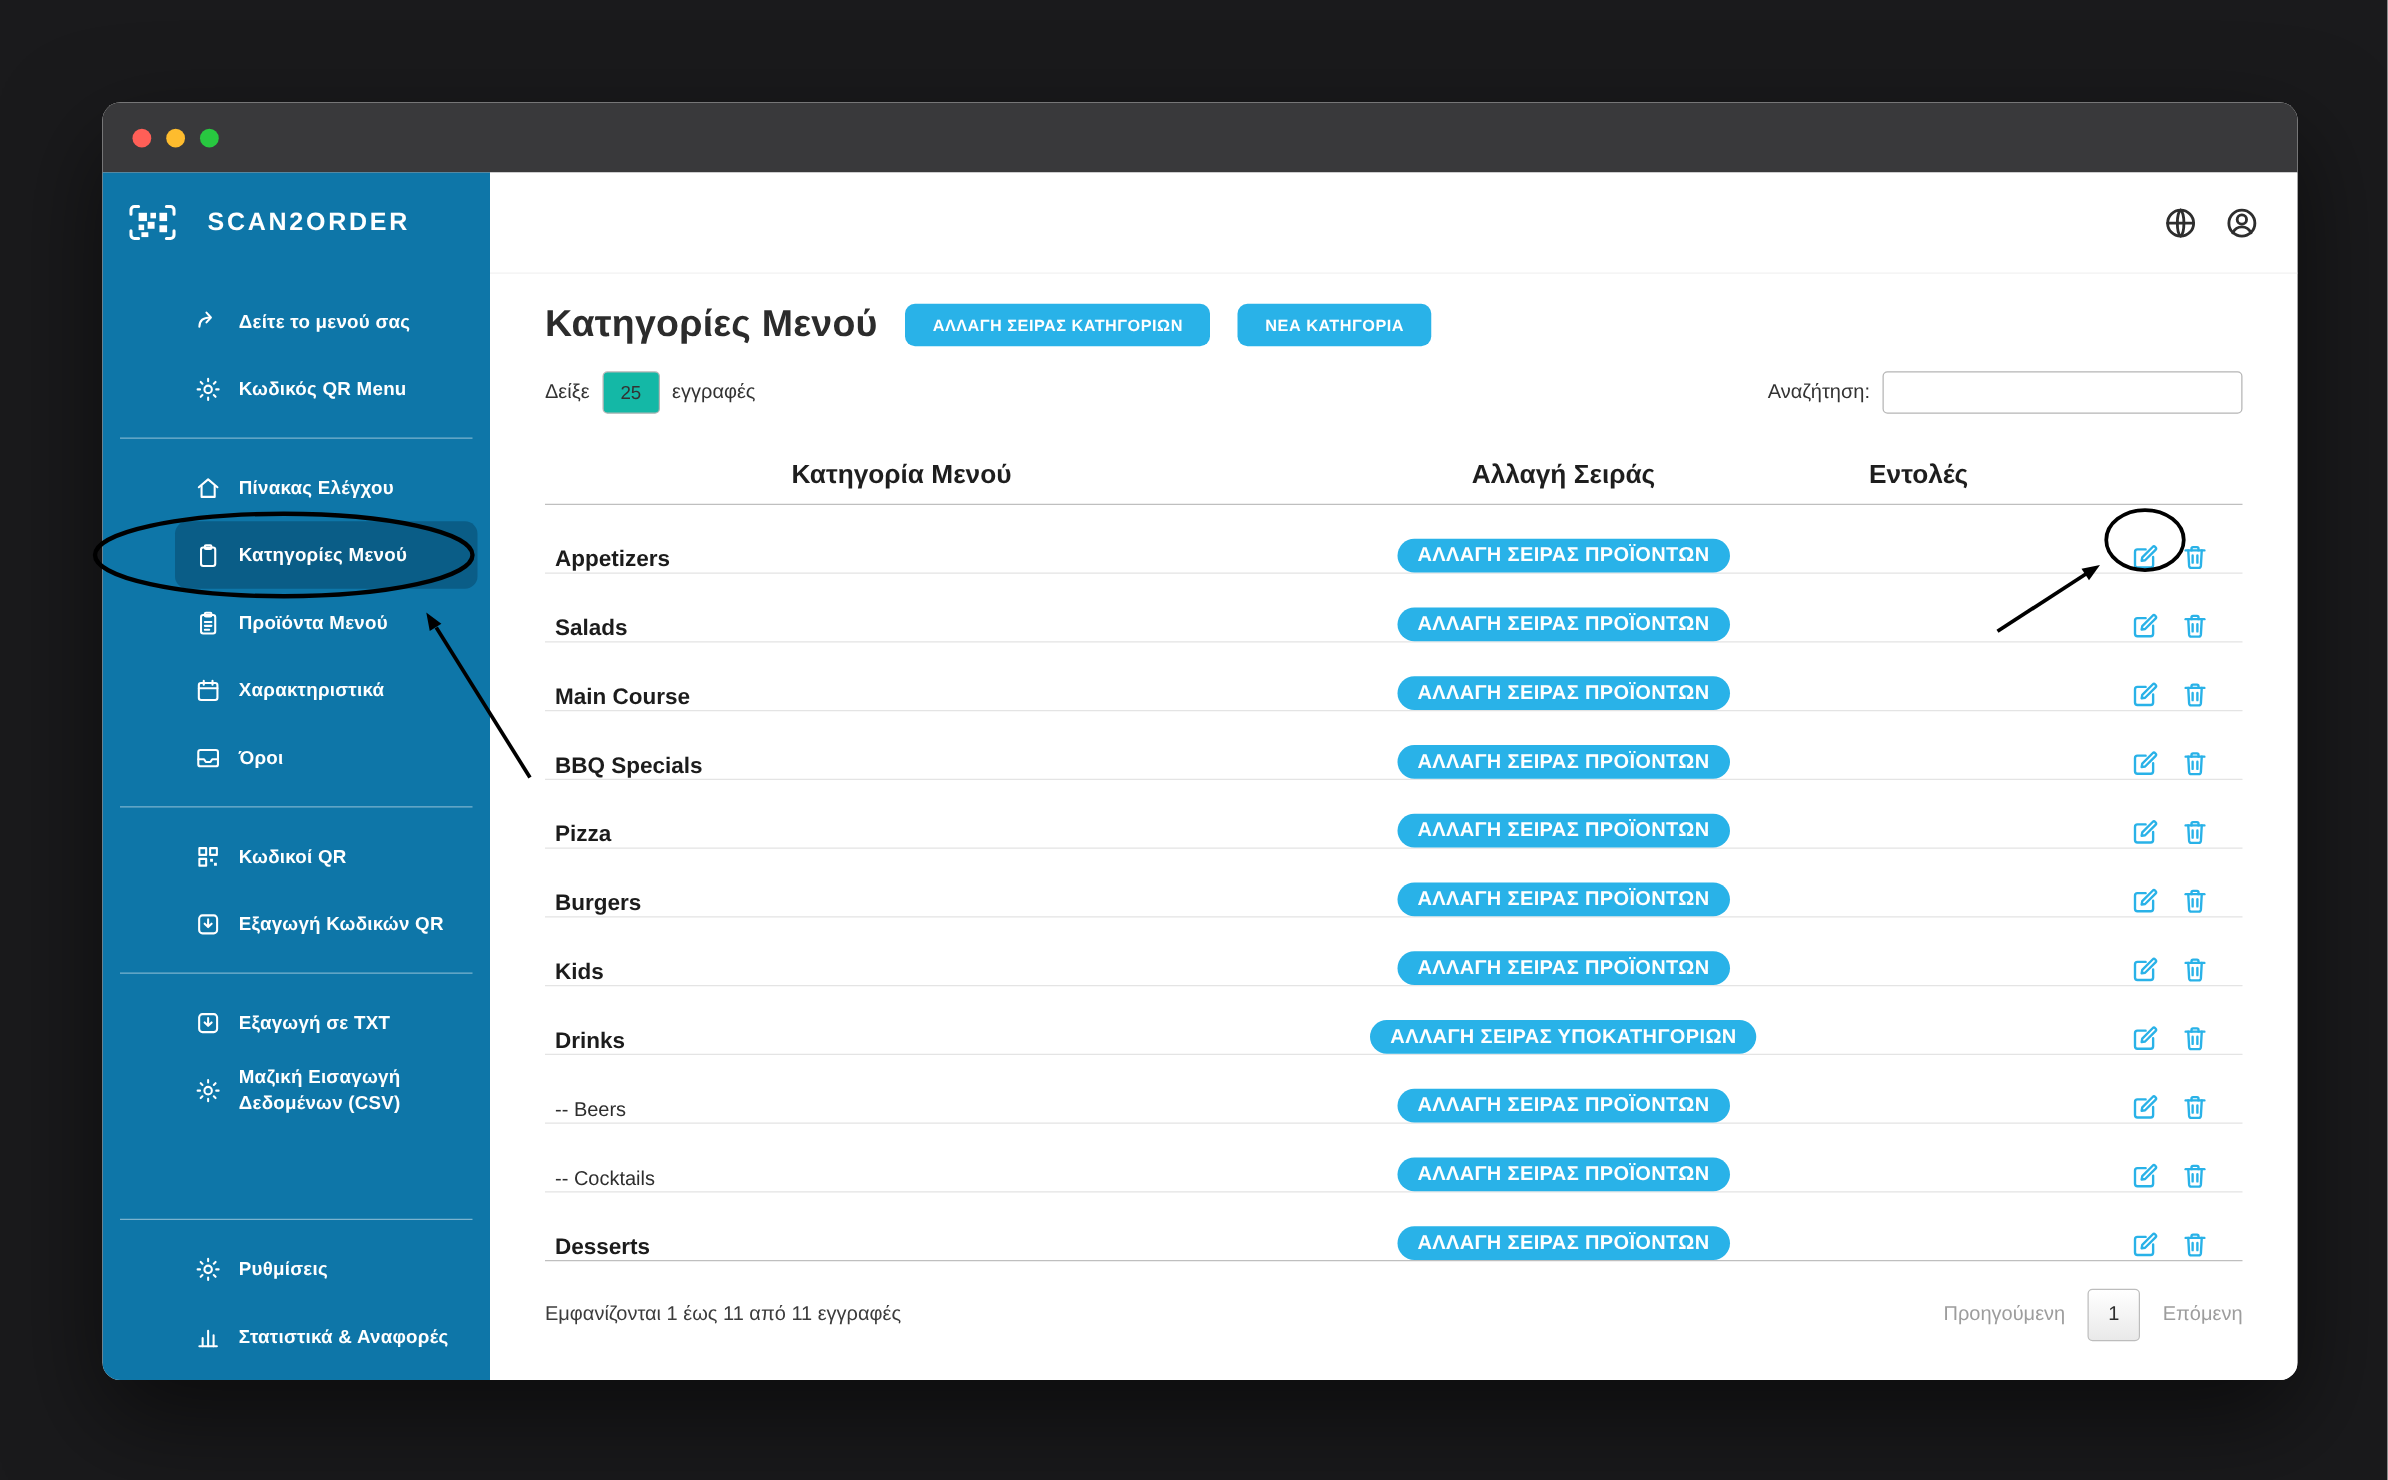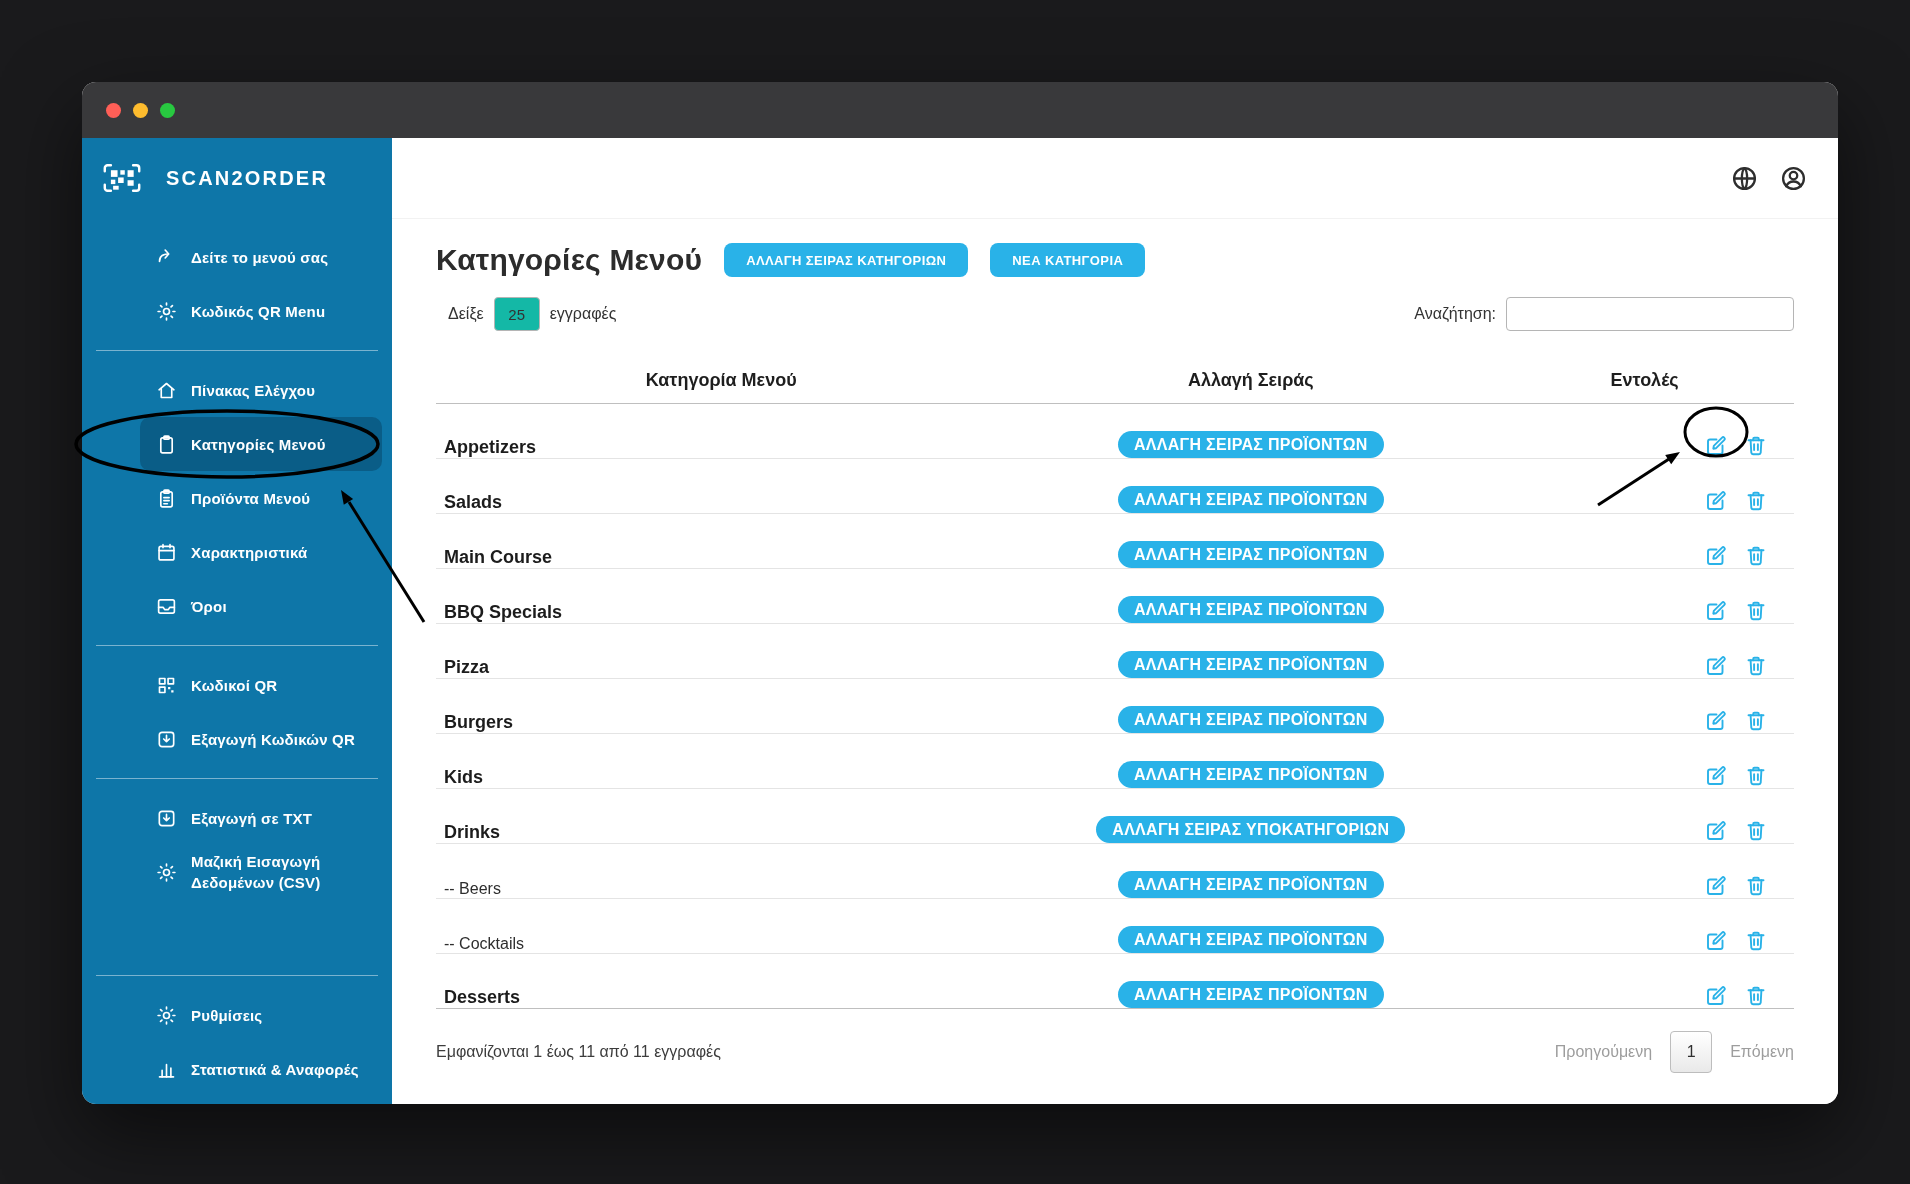--- a/index.html
+++ b/index.html
@@ -72,44 +72,44 @@
 
   .title-row { display: flex; align-items: center; gap: 22px; }
   .page-title { margin: 0; font-size: 30px; font-weight: 700; color: #2c2c2c; letter-spacing: .2px; }
   .btn {
     background: var(--accent, #29b2e8); color: #fff; border: none;
     border-radius: 8px; height: 34px; padding: 0 22px;
     font-size: 13px; font-weight: 700; letter-spacing: .4px;
     font-family: inherit; cursor: pointer;
   }
 
-  .controls-row { margin-top: 20px; display: flex; align-items: center; justify-content: space-between; margin-left: 12px; }
+  .controls-row { margin-top: 20px; display: flex; align-items: center; justify-content: space-between; }
   .length { display: flex; align-items: center; gap: 10px; font-size: 16px; color: #333; }
   .length-box {
     width: 44px; height: 32px; border: 1px solid #b5b5b5; border-radius: 4px;
     display: flex; align-items: center; justify-content: center;
     font-size: 15px; color: #333; background: #14b8a6; cursor: pointer;
   }
   .search { display: flex; align-items: center; gap: 10px; font-size: 16px; color: #333; }
   .search input {
     width: 288px; height: 34px; box-sizing: border-box;
     border: 1px solid #b5b5b5; border-radius: 4px; padding: 0 10px;
     font-size: 15px; font-family: inherit;
   }
 
   
   .table { margin-top: 26px; }
   .thead {
     display: flex; align-items: center; height: 46px;
     border-bottom: 1px solid #bfbfbf;
-    font-size: 18px; font-weight: 700; color: #1e1e1e;
+    font-size: 21px; font-weight: 700; color: #1e1e1e;
   }
   .col-name  { width: 42%; text-align: center; }
   .col-order { width: 36%; text-align: center; }
-  .col-cmds  { width: 22%; text-align: center; }
+  .col-cmds  { width: 22%; }
   .trow { display: flex; align-items: flex-end; height: 54px; border-bottom: 1px solid #e4e4e4; }
   .trow:last-child { border-bottom: 1px solid #bfbfbf; }
   .cell-name { width: 42%; font-size: 18px; font-weight: 700; color: #1c1c1c; padding-left: 8px; box-sizing: border-box; }
   .cell-name.sub { font-size: 16px; font-weight: 400; color: #2e2e2e; }
   .cell-order { width: 36%; display: flex; justify-content: center; }
   .pill {
     background: var(--accent, #29b2e8); color: #fff; border: none;
     border-radius: 14px; height: 27px; padding: 0 16px;
     font-size: 16px; font-weight: 700; letter-spacing: .3px;
     font-family: inherit; cursor: pointer; white-space: nowrap;

